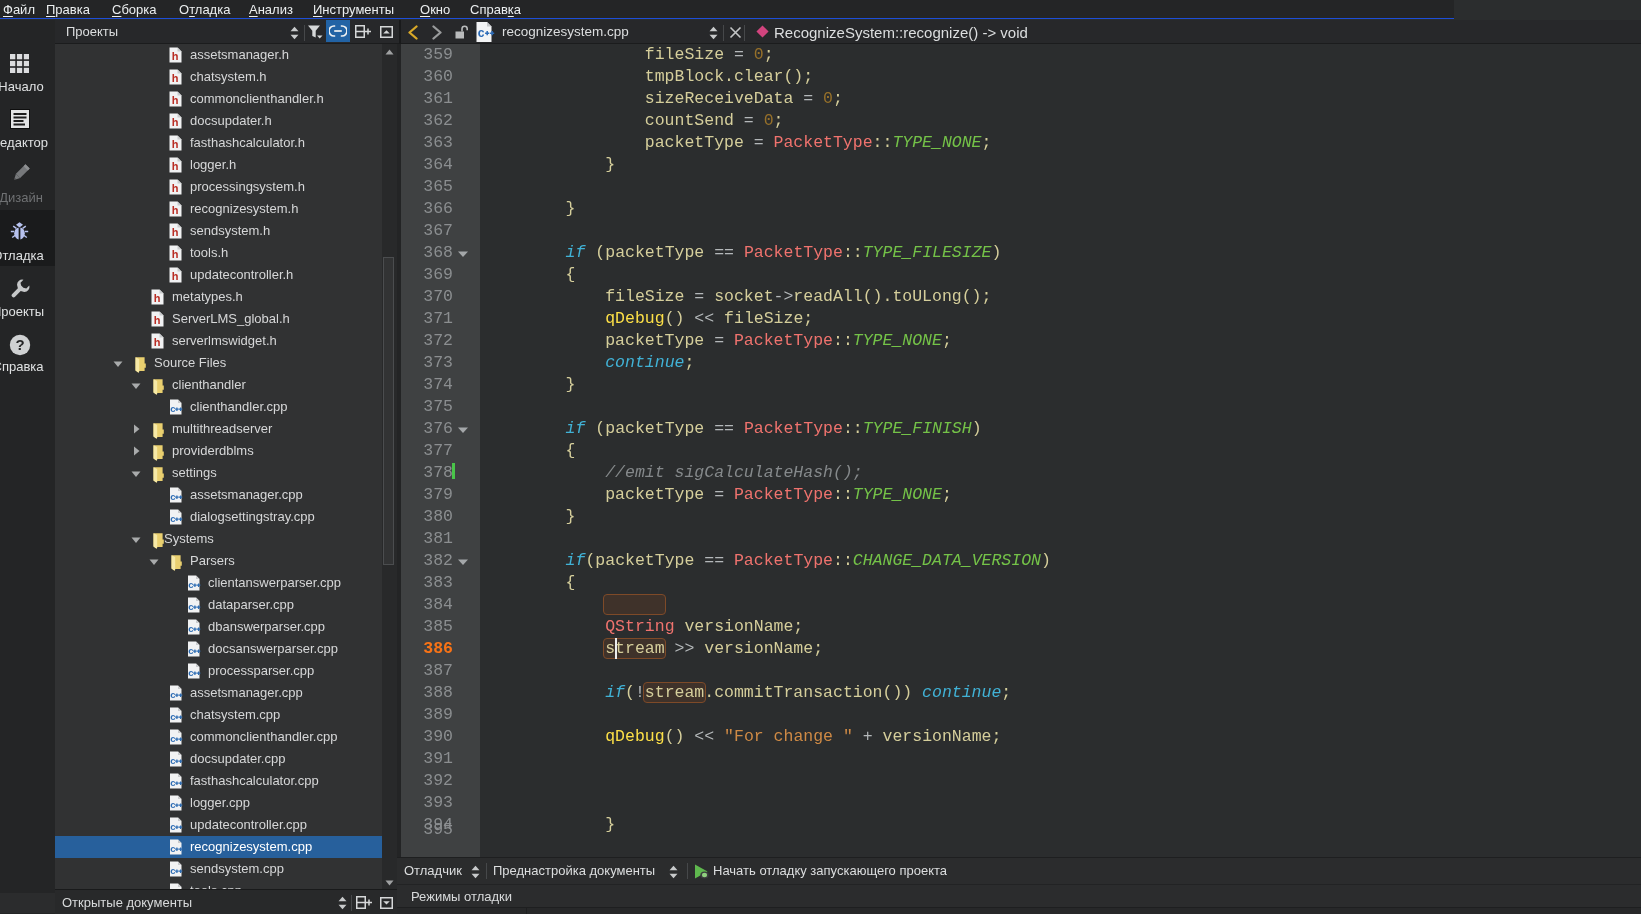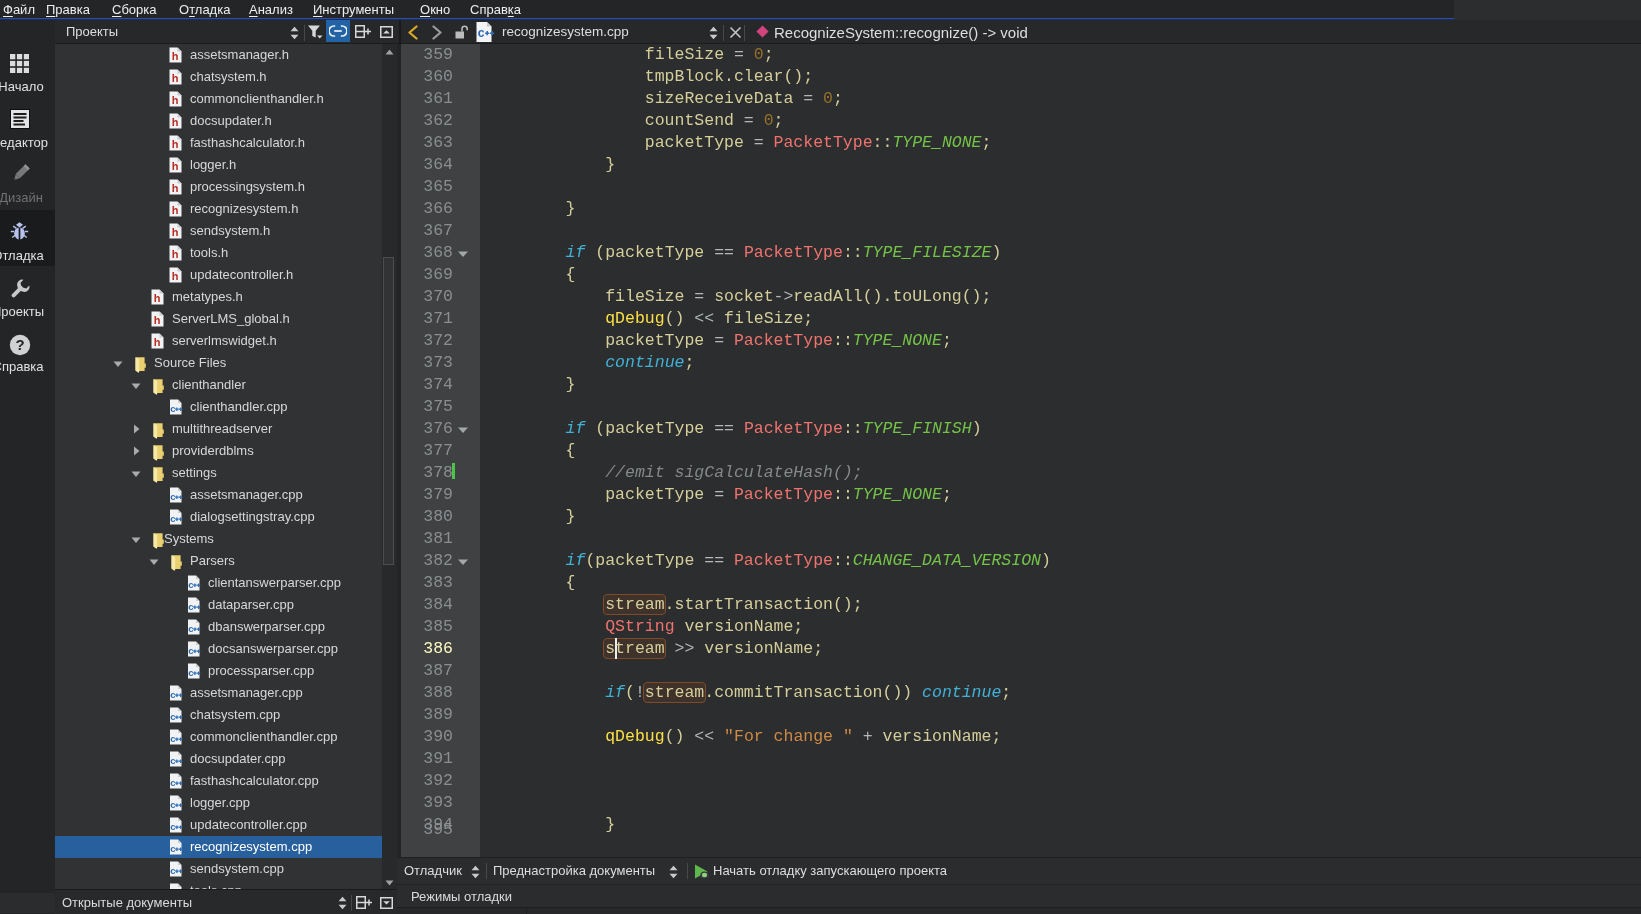--- a/index.html
+++ b/index.html
@@ -13,21 +13,21 @@
 .tbtxt{position:absolute;font-size:13px;color:#dcdedf;top:3px;white-space:pre}
 .vsep{position:absolute;top:4px;width:1px;height:16px;background:#46484a}
 #tree{position:absolute;left:55px;top:44px;width:342px;height:845px;background:#313233;overflow:hidden;z-index:5}
 .trow{position:absolute;left:0;width:328px;height:22px;font-size:13px;color:#d6d7d8;white-space:pre}
 .trow .lbl{position:absolute;top:3px}
 .sel{background:#27609c}
 .sel .lbl{color:#fff}
 #treesb{position:absolute;left:382px;top:44px;width:15px;height:845px;background:#28292a;z-index:6}
 #gutter{position:absolute;left:397px;top:44px;width:83px;height:813px;background:#3f4142;border-left:4px solid #232425;z-index:4}
 .lnum{position:absolute;right:27px;width:60px;text-align:right;font-family:"Liberation Mono",monospace;font-size:16.5px;line-height:22px;color:#8b8e90}
-.cur{color:#fef9c3;font-weight:normal}
+.cur{color:#f97316;font-weight:bold}
 #code{position:absolute;left:480px;top:44px;width:1161px;height:813px;background:#2b2d2e;overflow:hidden;z-index:3}
 .cl{position:absolute;left:46px;font-family:"Liberation Mono",monospace;font-size:16.5px;line-height:22px;white-space:pre;color:#d5ce9b}
 .k{color:#41b2d6;font-style:italic}
 .m{color:#fde047}
 .t{color:#f0736e}
 .e{color:#74c248;font-style:italic}
 .num{color:#96702a}
 .str{color:#cf8a45}
 .com{color:#85898b;font-style:italic}
 .op{color:#b4b8ba}
@@ -500,21 +500,20 @@
 <div class="cl" style="top:286px">        packetType <span class="op">=</span> <span class="t">PacketType</span>::<span class="e">TYPE_NONE</span>;</div>
 <div class="cl" style="top:308px">        <span class="k">continue</span>;</div>
 <div class="cl" style="top:330px">    }</div>
 <div class="cl" style="top:374px">    <span class="k">if</span> (packetType <span class="op">==</span> <span class="t">PacketType</span>::<span class="e">TYPE_FINISH</span>)</div>
 <div class="cl" style="top:396px">    {</div>
 <div class="cl" style="top:418px">        <span class="com">//emit sigCalculateHash();</span></div>
 <div class="cl" style="top:440px">        packetType <span class="op">=</span> <span class="t">PacketType</span>::<span class="e">TYPE_NONE</span>;</div>
 <div class="cl" style="top:462px">    }</div>
 <div class="cl" style="top:506px">    <span class="k">if</span>(packetType <span class="op">==</span> <span class="t">PacketType</span>::<span class="e">CHANGE_DATA_VERSION</span>)</div>
 <div class="cl" style="top:528px">    {</div>
-<div class="cl" style="top:550px">        stream.startTransaction();</div>
 <div class="cl" style="top:572px">        <span class="t">QString</span> versionName;</div>
 <div class="cl" style="top:594px">        stream <span class="op">&gt;&gt;</span> versionName;</div>
 <div class="cl" style="top:638px">        <span class="k">if</span>(<span class="op">!</span>stream.commitTransaction()) <span class="k">continue</span>;</div>
 <div class="cl" style="top:682px">        <span class="m">qDebug</span>() <span class="op">&lt;&lt;</span> <span class="str">"For change "</span> <span class="op">+</span> versionName;</div>
 <div class="cl" style="top:770px">        }</div>
 <div class="abs" style="left:135px;top:594px;width:2px;height:21px;background:#eceded"></div>
   </div>
 <div id="dbgbar">
 <div class="tbtxt" style="left:7px;top:5px">Отладчик</div>
 <svg class="abs" style="left:73px;top:6px" width="11" height="16" viewBox="0 0 11 16">

